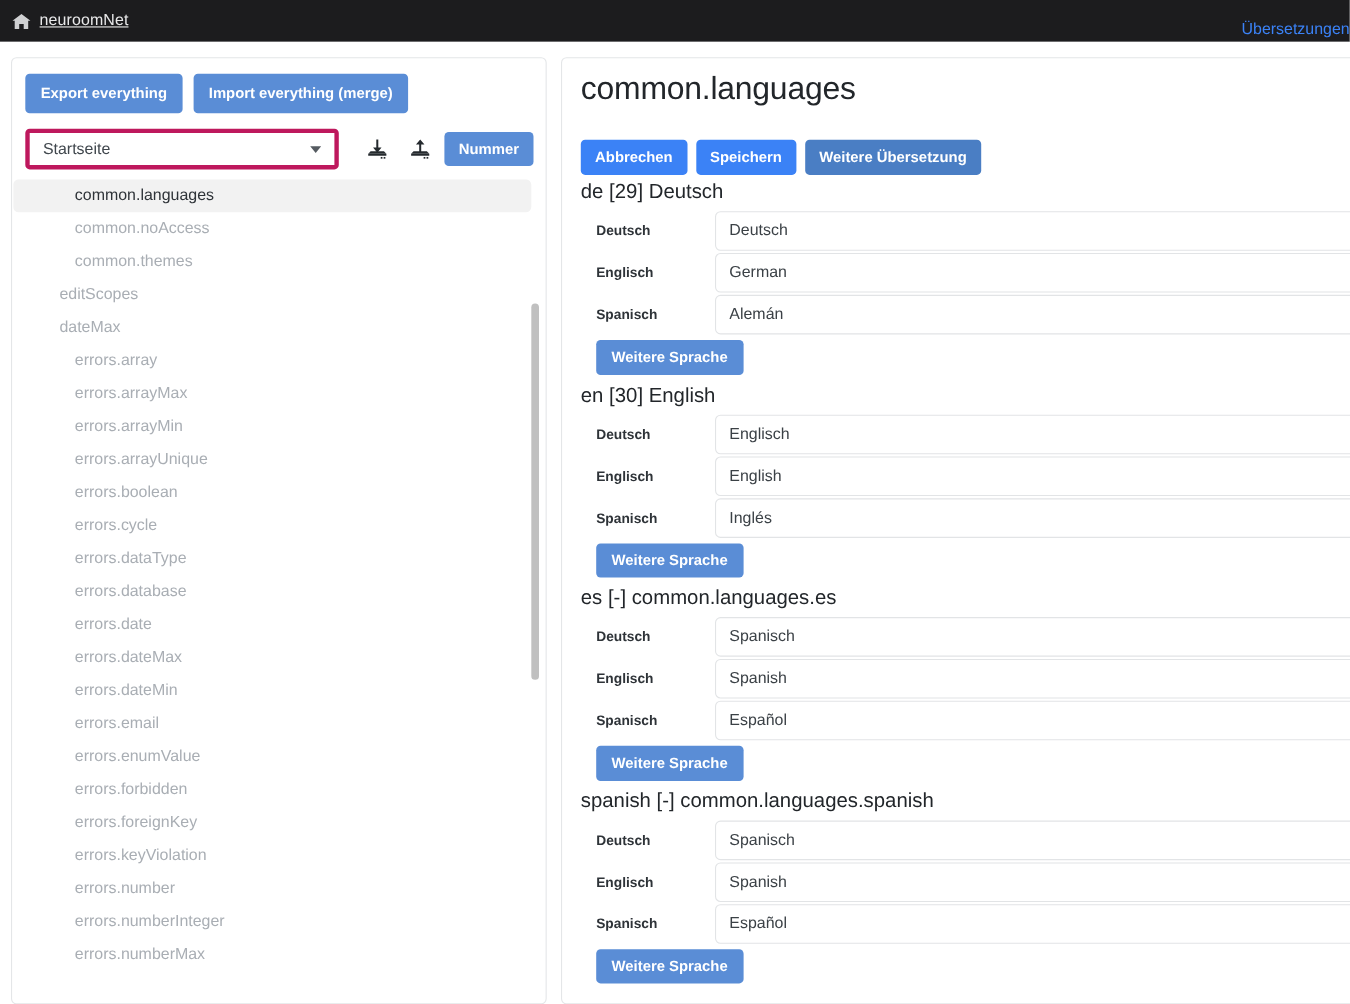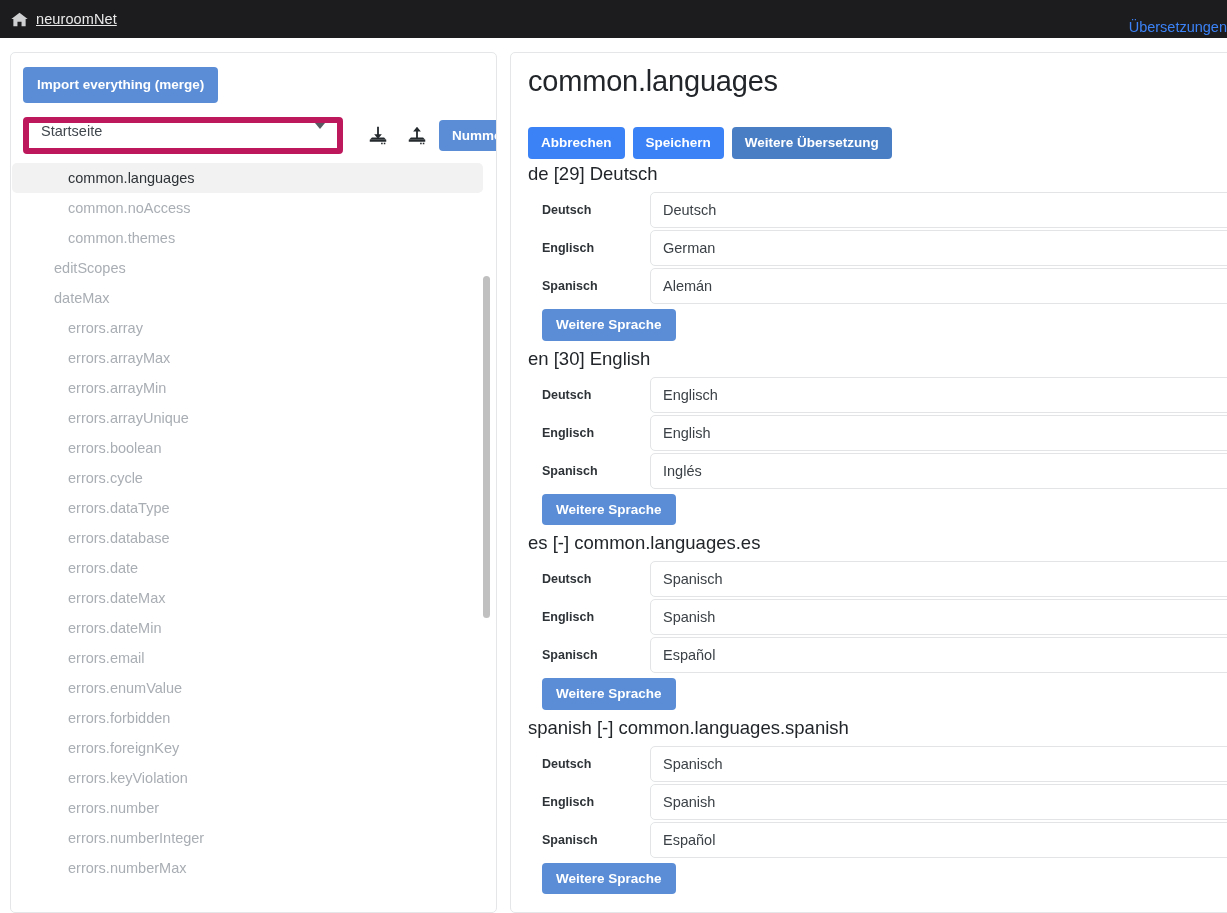--- a/index.html
+++ b/index.html
@@ -70,25 +70,25 @@
   .btn-primary { background: #5a8dd6; }
   .btn-primary-dark { background: #4a7ec4; }
   .btn-disabled { background: #3b82f6; cursor: default; }
   .btn-lg { padding: 11px 14px; }
 
   .toolbar-row2 {
     position: absolute; left: 12px; top: 64px;
     display: flex; align-items: center; gap: 0;
   }
   .select-box {
-    width: 320px; height: 37px;
-    border: 6px solid #be185d;
+    width: 285px; height: 37px;
+    border: 4px solid #be185d;
     border-radius: 4px;
     background: #fff;
-    display: flex; align-items: flex-start;
+    display: flex; align-items: center;
     padding: 0 10px 0 12px;
     position: relative;
   }
   .select-value {
     font-size: 14.5px; color: #40474d;
     flex: 1;
   }
   .caret {
     width: 0; height: 0;
     border-left: 5px solid transparent;
@@ -215,20 +215,21 @@
     <span>neuroomNet</span>
   </a>
   <div class="navbar-title">Übersetzungen</div>
 </div>
 
 <div class="page">
 
   <div class="left-card">
 
     <div class="toolbar-row1">
+      <button class="btn btn-primary btn-lg">Export everything</button>
       <button class="btn btn-primary btn-lg">Import everything (merge)</button>
     </div>
 
     <div class="toolbar-row2">
       <div class="select-box">
         <span class="select-value">Startseite</span>
         <span class="caret"></span>
       </div>
 
       <button class="icon-btn" style="margin-left:18px">

